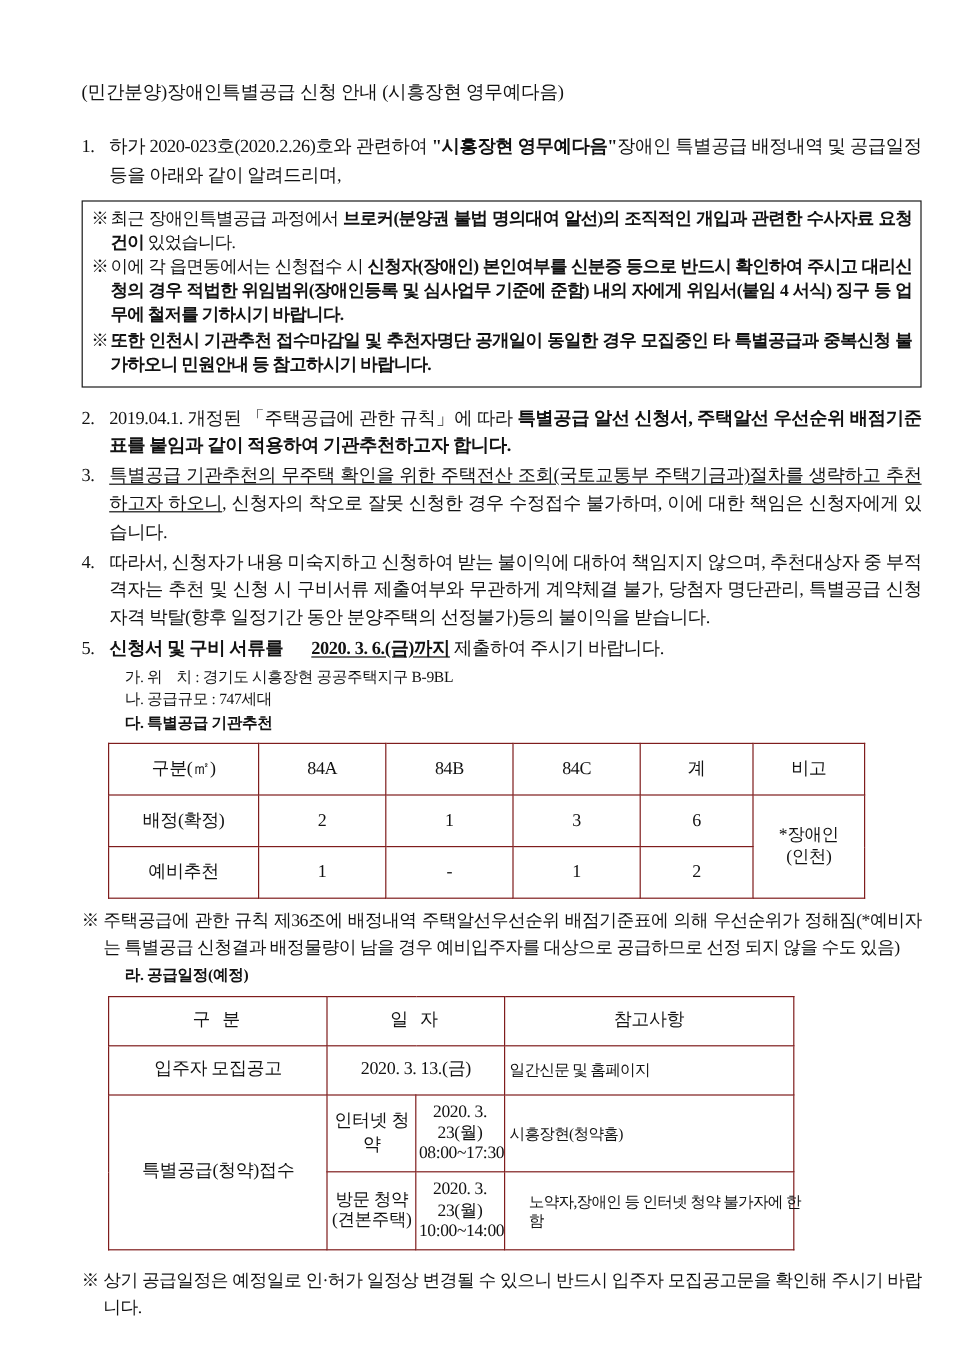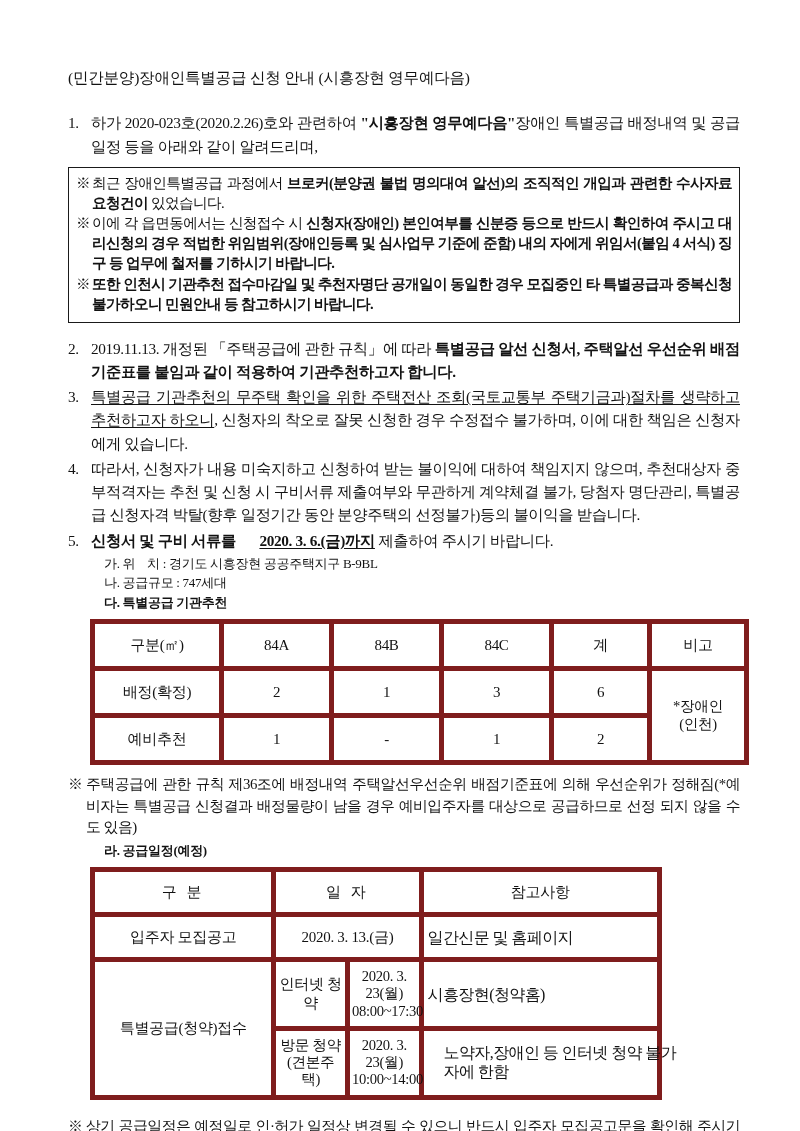--- a/index.html
+++ b/index.html
@@ -13,21 +13,21 @@
     font-family: "Liberation Serif", "DejaVu Serif", serif;
     color: #121212;
     overflow: hidden;
   }
   .page {
     position: relative;
     width: 800px;
     height: 1131px;
     background: #ffffff;
     box-sizing: border-box;
-    padding: 66px 60px 0 68px;
+    padding: 66px 32px 0 68px;
   }
   .doc-title {
     font-size: 15.5px;
     line-height: 1.5;
     letter-spacing: -0.2px;
     margin: 0 0 22px 0;
     white-space: nowrap;
   }
   .num-item {
     display: flex;
@@ -99,21 +99,21 @@
     font-weight: bold;
   }
 
   
   table {
     border-collapse: collapse;
     margin: 7px 0 7px 22px;
     table-layout: fixed;
   }
   table td, table th {
-    border: 5px solid #7f1d1d;
+    border: 1px solid #7f1d1d;
     text-align: center;
     vertical-align: middle;
     font-weight: normal;
     font-size: 15px;
     letter-spacing: -0.3px;
     line-height: 1.3;
     padding: 6px 2px;
   }
   table.alloc {
     width: 600px;
@@ -135,21 +135,21 @@
   }
   table.schedule .s0 { width: 150px; }
   table.schedule .s1 { width: 120px; }
   table.schedule .s3 { width: 200px; }
   table.schedule td { height: 28px; }
   .sp { letter-spacing: 3px; }
   .cell-left {
     text-align: left;
     padding-left: 4px;
     line-height: 1.2;
-    font-size: 16px;
+    font-size: 13px;
     letter-spacing: -0.6px;
     position: relative;
     font-family: Liberation Serif, serif;
   }
   .overflow-text {
     position: absolute;
     left: 20px;
     top: 50%;
     transform: translateY(-50%);
     width: 236px;
@@ -203,21 +203,21 @@
       <span class="notice-text"><span>이에 각 읍면동에서는 신청접수 시 </span><b>신청자(장애인) 본인여부를 신분증 등으로 반드시 확인하여 주시고 대리신청의 경우 적법한 위임범위(장애인등록 및 심사업무 기준에 준함) 내의 자에게 위임서(붙임 4 서식) 징구 등 업무에 철저를 기하시기 바랍니다.</b></span>
     </div>
     <div class="notice-line">
       <span class="notice-mark">※</span>
       <span class="notice-text"><b>또한 인천시 기관추천 접수마감일 및 추천자명단 공개일이 동일한 경우 모집중인 타 특별공급과 중복신청 불가하오니 민원안내 등 참고하시기 바랍니다.</b></span>
     </div>
   </div>
 
   <div class="num-item">
     <span class="num-marker">2.</span>
-    <span class="num-body"><span>2019.11.13. 개정된 「주택공급에 관한 규칙」에 따라 </span><b>특별공급 알선 신청서, 주택알선 우선순위 배점기준표를 붙임과 같이 적용하여 기관추천하고자 합니다.</b></span>
+    <span class="num-body"><span>2019.04.1. 개정된 「주택공급에 관한 규칙」에 따라 </span><b>특별공급 알선 신청서, 주택알선 우선순위 배점기준표를 붙임과 같이 적용하여 기관추천하고자 합니다.</b></span>
   </div>
 
   <div class="num-item">
     <span class="num-marker">3.</span>
     <span class="num-body"><span class="u">특별공급 기관추천의 무주택 확인을 위한 주택전산 조회(국토교통부 주택기금과)절차를 생략하고 추천하고자 하오니</span><span>, 신청자의 착오로 잘못 신청한 경우 수정접수 불가하며, 이에 대한 책임은 신청자에게 있습니다.</span></span>
   </div>
 
   <div class="num-item">
     <span class="num-marker">4.</span>
     <span class="num-body">따라서, 신청자가 내용 미숙지하고 신청하여 받는 불이익에 대하여 책임지지 않으며, 추천대상자 중 부적격자는 추천 및 신청 시 구비서류 제출여부와 무관하게 계약체결 불가, 당첨자 명단관리, 특별공급 신청자격 박탈(향후 일정기간 동안 분양주택의 선정불가)등의 불이익을 받습니다.</span>

